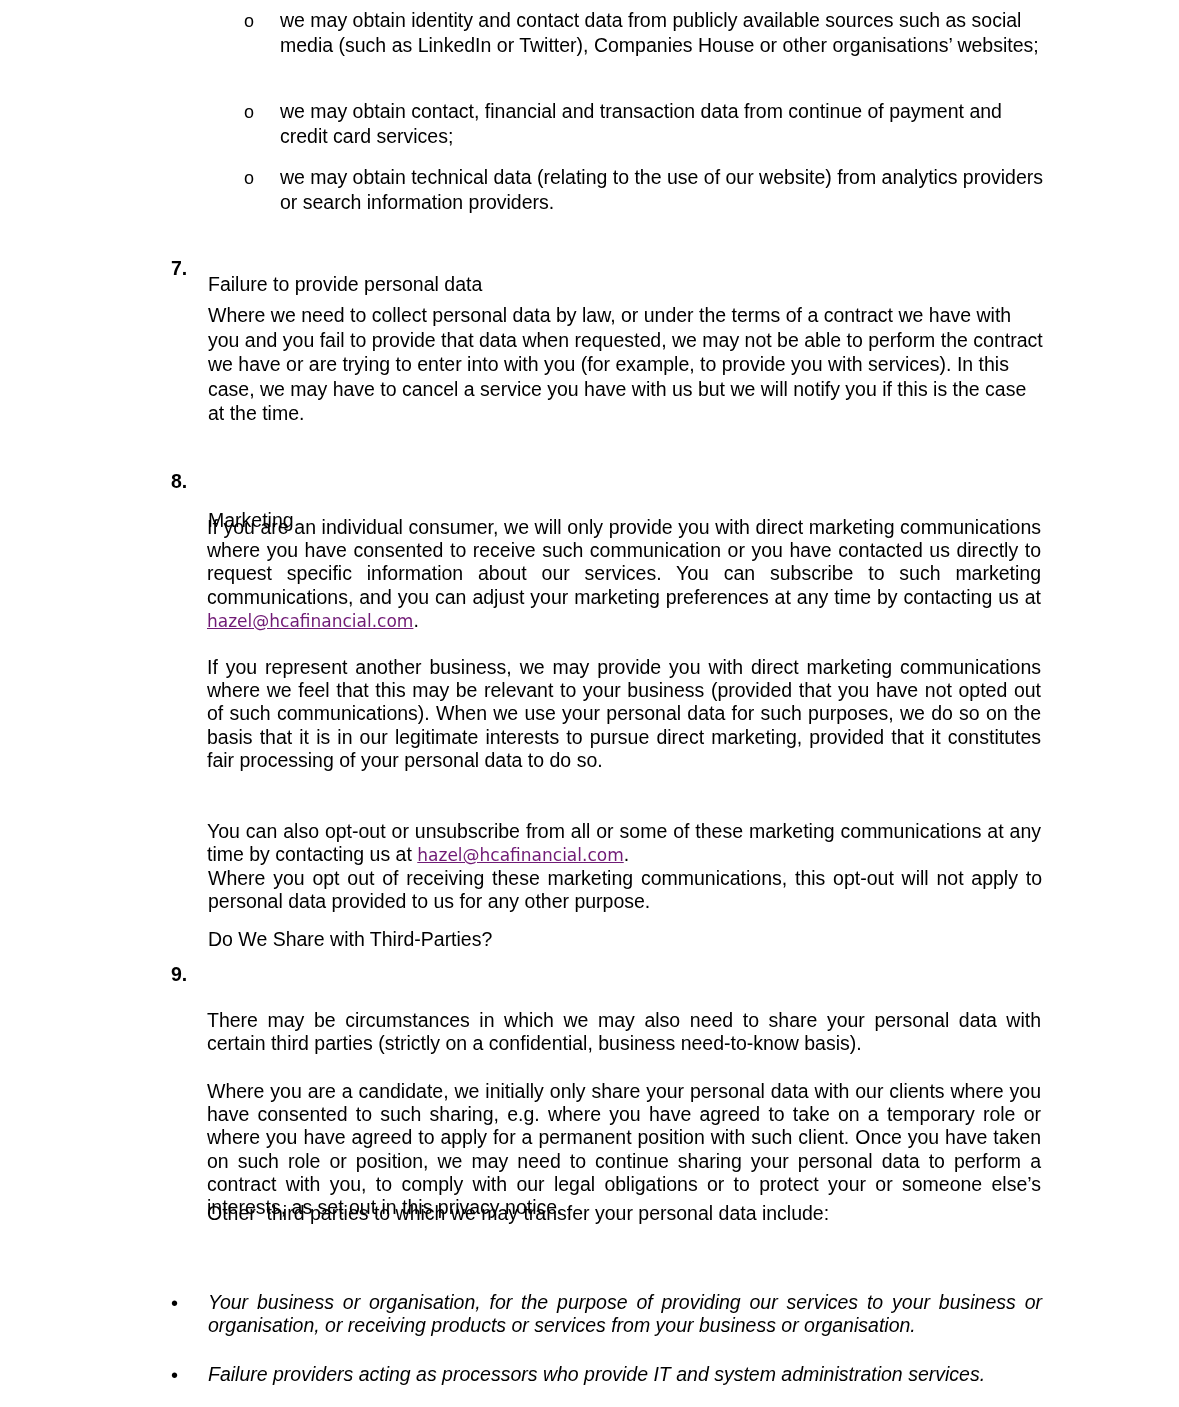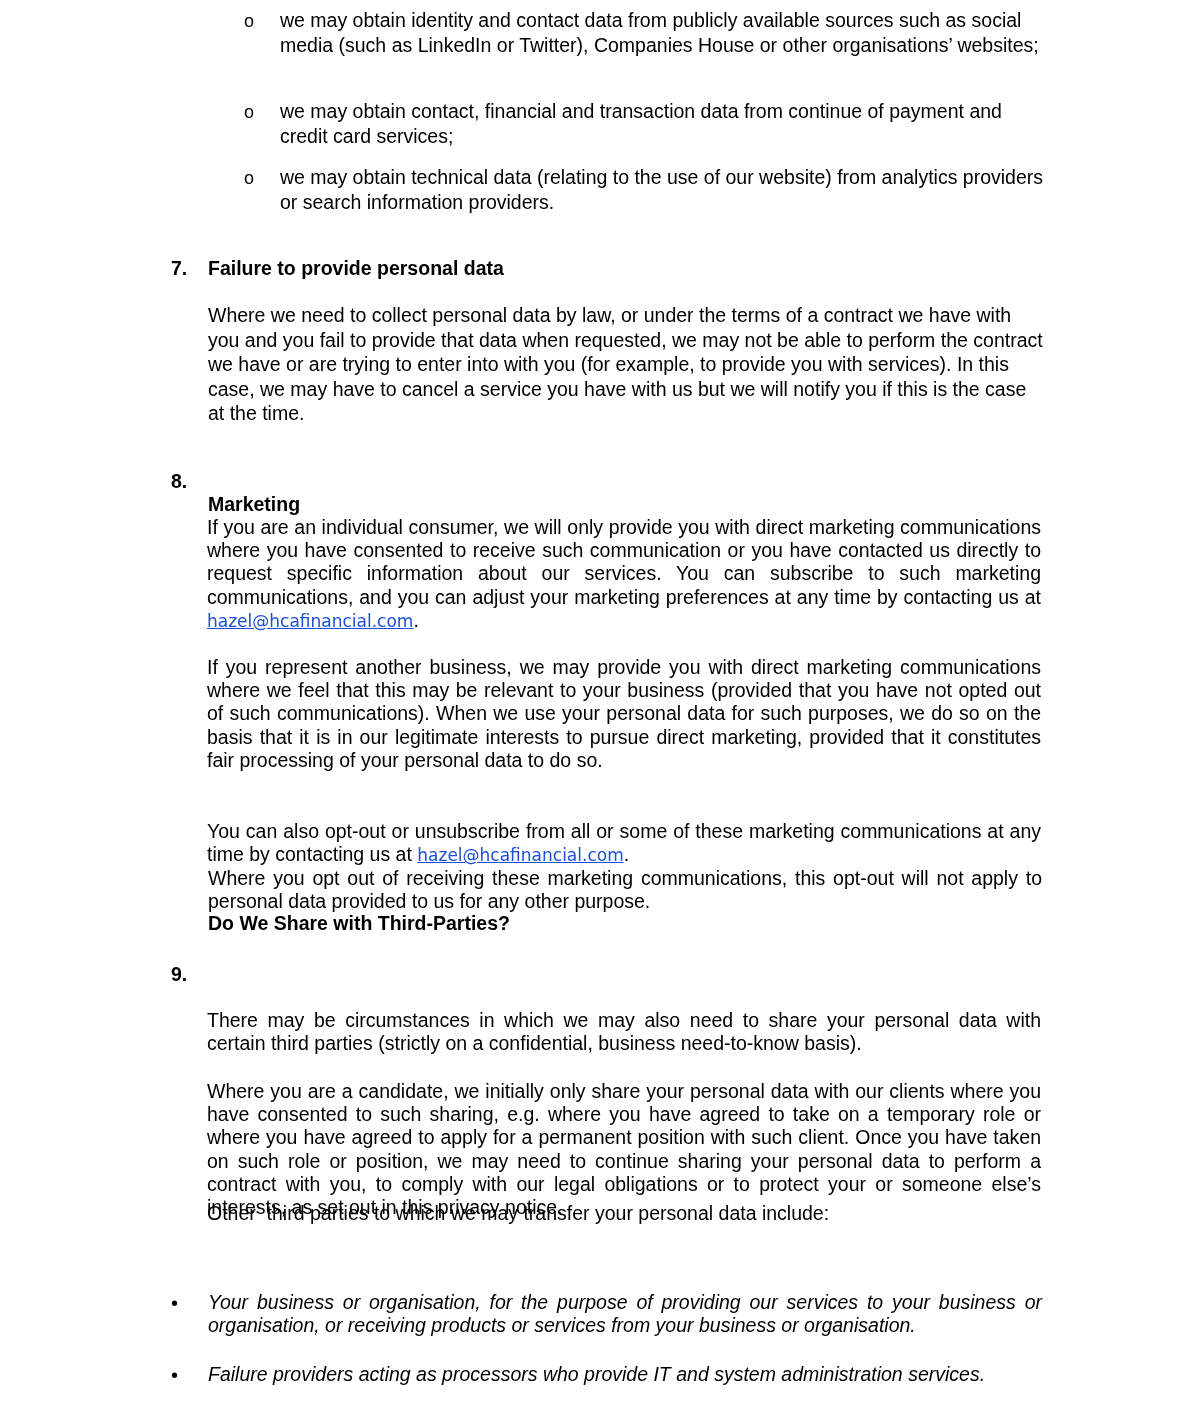--- a/index.html
+++ b/index.html
@@ -4,26 +4,26 @@
 <style>
   html, body { margin: 0; padding: 0; background: #ffffff; }
   body {
     width: 1179px; height: 1407px; position: relative; overflow: hidden;
     font-family: "Liberation Sans", sans-serif; color: #000; font-size: 19.5px;
   }
   .abs { position: absolute; }
   .line { line-height: 24.5px; }
   .sub-bullet { left: 244px; font-size: 18px; }
   .sub-text { left: 280px; width: 770px; }
-  .heading { font-weight: bold; }
+  .heading { font-weight: normal; margin-top: 16px; }
   .num { left: 171px; font-weight: bold; }
   .head-text { left: 208px; }
   .para { left: 207px; width: 834px; }
   .justify { text-align: justify; text-align-last: left; }
-  .link { color: #1d4ed8; text-decoration: underline; font-family: "DejaVu Sans", sans-serif; font-size: 17px; margin-top: 28px; }
+  .link { color: #701a75; text-decoration: underline; font-family: "DejaVu Sans", sans-serif; font-size: 17px; margin-top: 28px; }
   .bullet { left: 171px; font-size: 20px; }
   .bullet-text { left: 208px; width: 834px; font-style: italic; }
 </style>
 </head>
 <body>
 
 <div class="abs sub-bullet line" style="top:9px">o</div>
 <div class="abs sub-text line" style="top:8px">we may obtain identity and contact data from publicly available sources such as social media (such as LinkedIn or Twitter), Companies House or other organisations’ websites;</div>
 
 <div class="abs sub-bullet line" style="top:100px">o</div>

